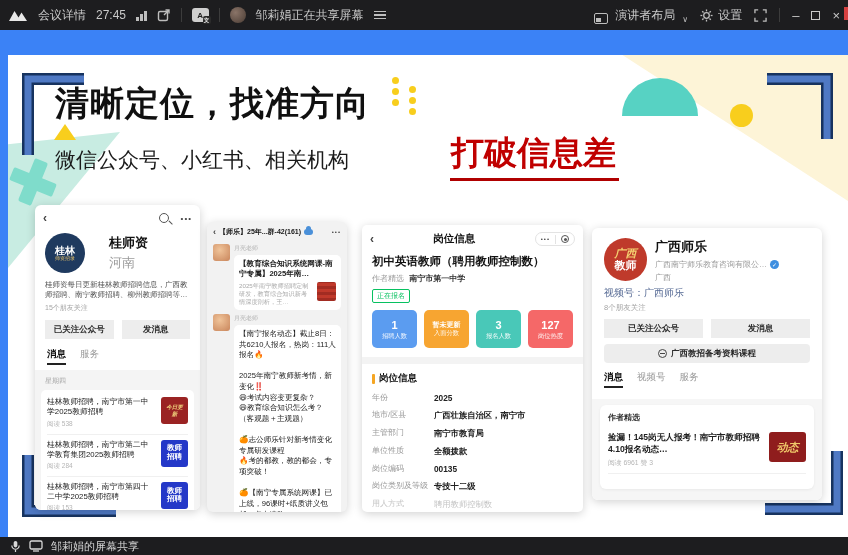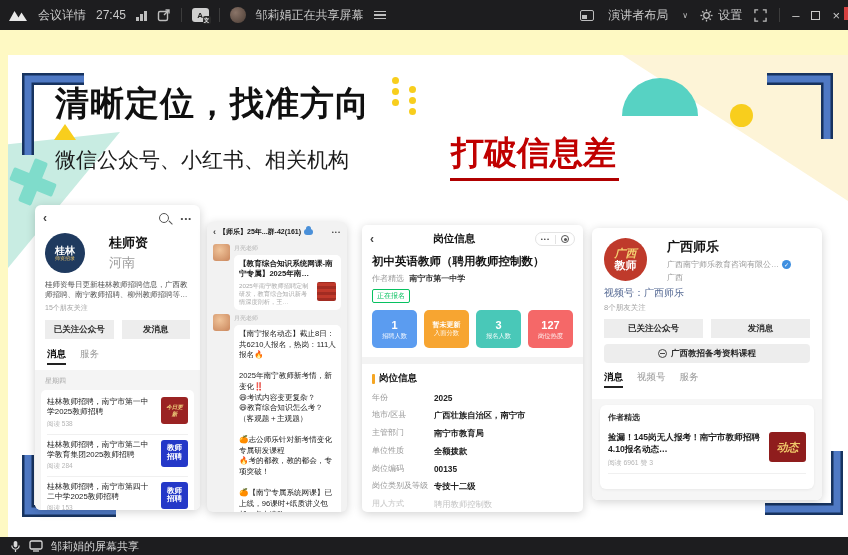--- a/index.html
+++ b/index.html
@@ -27,21 +27,21 @@
   .burger { display:flex; flex-direction:column; gap:2px; }
   .burger i { width:12px; height:1.5px; background:#bdbdbd; display:block; }
   .layout-ic { width:14px; height:11px; border:1.3px solid #bdbdbd; border-radius:2px; position:relative; }
   .layout-ic i { position:absolute; left:1px; bottom:1px; width:5px; height:4px; background:#bdbdbd; }
   .chev { font-size:8px; color:#bdbdbd; }
   .winbtn { color:#c9c9c9; font-size:13px; line-height:1; cursor:default; }
   .maxbox { width:9px; height:9px; border:1.2px solid #c9c9c9; }
   .red-sliver { position:absolute; right:0; top:7px; width:4px; height:13px; background:#d74040; }
 
   
-  .screen { position:absolute; left:0; top:30px; width:848px; height:507px; background:#fef9c3; }
+  .screen { position:absolute; left:0; top:30px; width:848px; height:507px; background:#3b82f6; }
   .slide { position:absolute; left:8px; top:25px; right:0; bottom:0; background:#ffffff; overflow:hidden; }
 
   .wedge { position:absolute; left:600px; top:0; width:240px; height:152px;
     background:#fdf4d7; clip-path:polygon(6% 0,100% 0,100% 96%); }
   .semicirc { position:absolute; left:614px; top:23px; width:76px; height:38px;
     background:#57d2c3; border-radius:76px 76px 0 0; }
   .ycirc { position:absolute; left:722px; top:49px; width:23px; height:23px;
     background:#f8ce1d; border-radius:50%; }
   .ytri { position:absolute; left:46px; top:69px; width:0; height:0;
     border-left:11px solid transparent; border-right:11px solid transparent;
@@ -151,21 +151,21 @@
   .c3-sec { display:flex; align-items:center; gap:4px; padding:8px 10px 4px; }
   .c3-sec i { width:3px; height:10px; background:#f5a623; border-radius:1px; }
   .c3-sec b { font-size:9.5px; color:#111; }
   .kv { display:flex; padding:3.5px 10px; }
   .kv .k { width:62px; font-size:8px; color:#9a9a9a; line-height:1.25; flex:none; }
   .kv .v { flex:1; font-size:8.3px; color:#222; font-weight:bold; }
   .kv.muted .k, .kv.muted .v { color:#c4c4c4; font-weight:normal; }
 
   
   .c4 { left:584px; top:173px; width:230px; height:272px; }
-  .c4-prof { display:flex; gap:20px; padding:10px 12px 0; }
+  .c4-prof { display:flex; gap:8px; padding:10px 12px 0; }
   .av-red { width:43px; height:43px; border-radius:50%; background:#bf3a2b; flex:none;
     display:flex; flex-direction:column; align-items:center; justify-content:center; line-height:1.05; }
   .av-red b { font-size:11px; color:#f3cf6f; font-style:italic; }
   .av-red i { font-size:11px; color:#fff; font-weight:bold; font-style:normal; }
   .c4-name { font-size:13px; font-weight:bold; color:#111; }
   .c4-co { font-size:8px; color:#9a9a9a; margin-top:3px; display:flex; align-items:center; gap:3px; }
   .vbadge { width:9px; height:9px; border-radius:50%; background:#3e8fe0; color:#fff; font-size:6px;
     display:inline-flex; align-items:center; justify-content:center; }
   .c4-region { font-size:8px; color:#9a9a9a; margin-top:2px; }
   .c4-desc { padding:6px 12px 0; font-size:8px; color:#555; line-height:1.35;
@@ -219,21 +219,21 @@
       <span class="tb-divider"></span>
       <span class="avatar-sm"></span>
       <span>邹莉娟正在共享屏幕</span>
       <span class="burger">
           <i></i>
           <i></i>
           <i></i>
         </span>
     </div>
     <div class="tb-right">
-      <span style="display:flex;align-items:center;gap:14px">
+      <span style="display:flex;align-items:flex-end;gap:7px">
         <span class="layout-ic">
             <i></i>
           </span>
         <span>演讲者布局</span>
         <span class="chev">∨</span>
       </span>
       <span style="display:flex;align-items:center;gap:5px">
         <svg width="13" height="13" viewBox="0 0 14 14">
             <circle cx="7" cy="7" r="3" fill="none" stroke="#bdbdbd" stroke-width="1.4"></circle>
             <g stroke="#bdbdbd" stroke-width="1.4">

